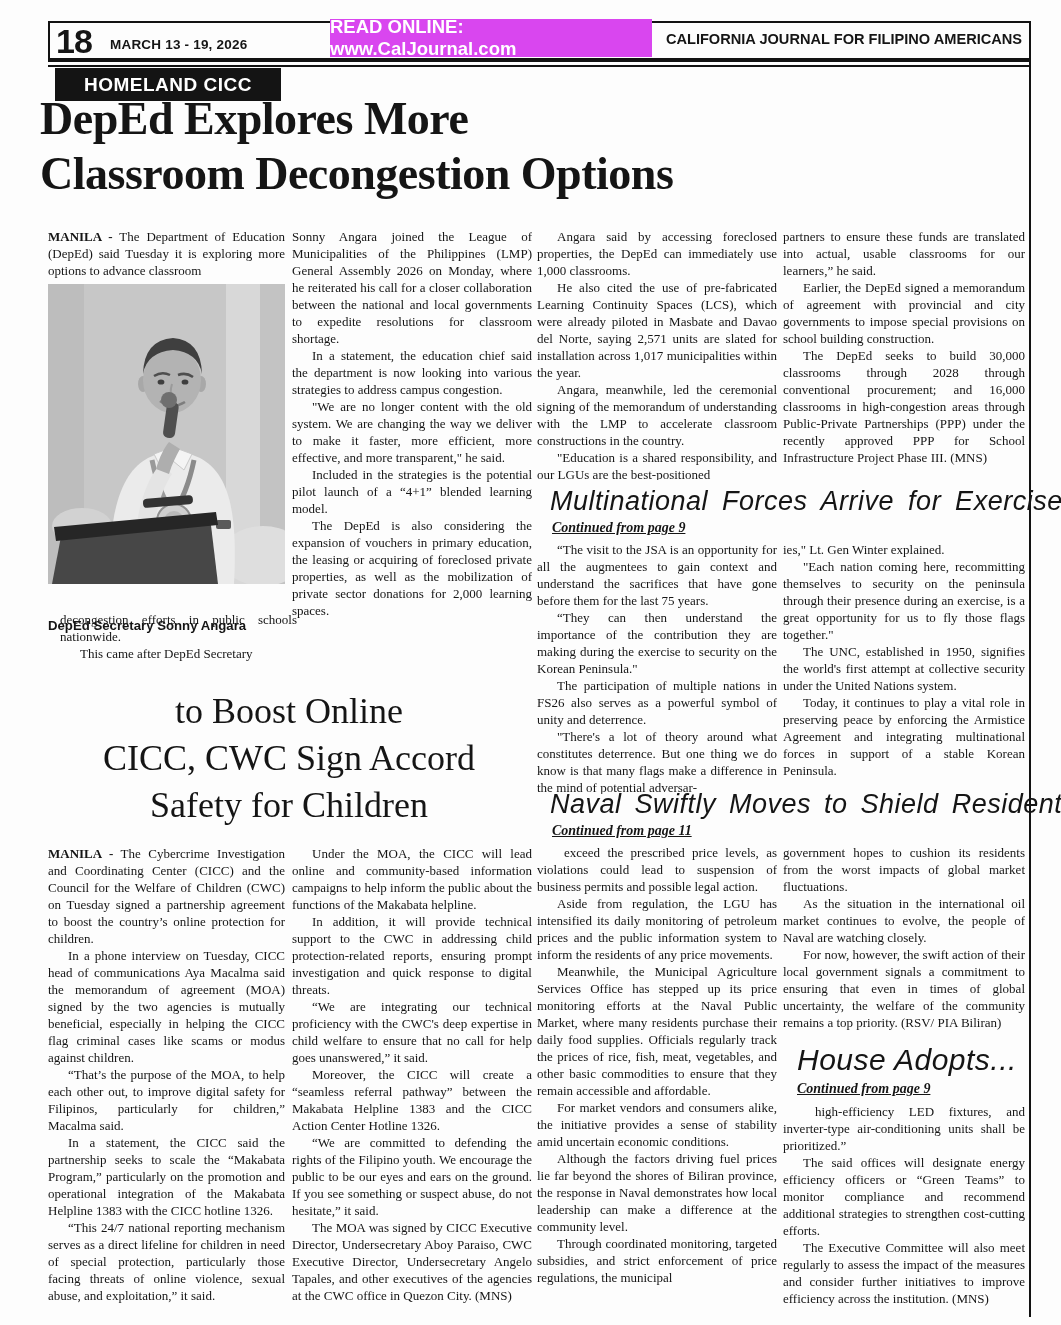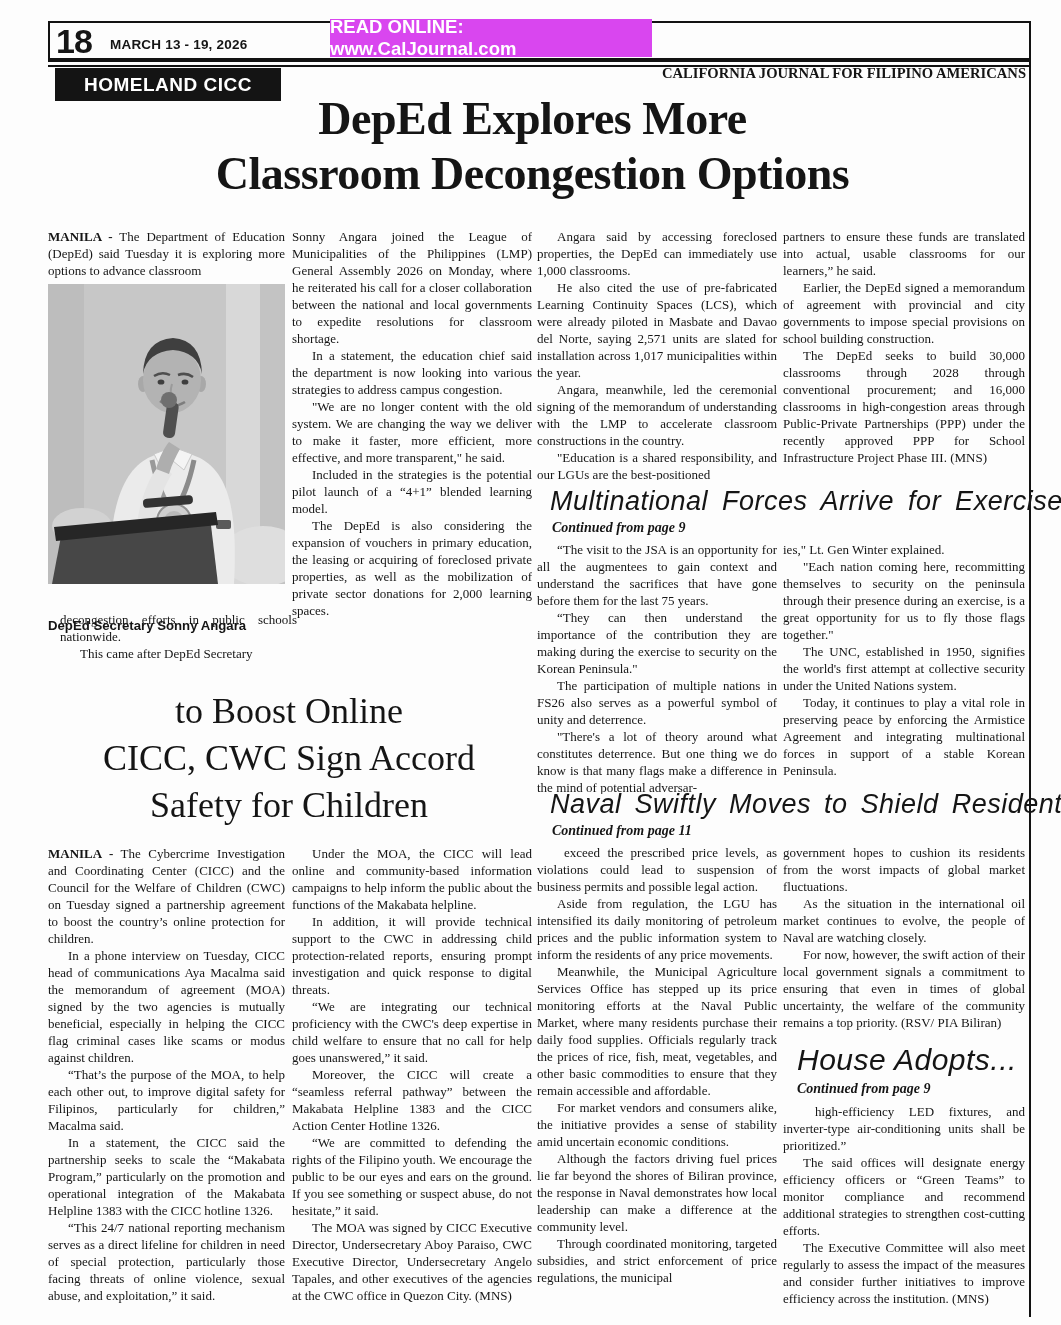--- a/index.html
+++ b/index.html
@@ -9,32 +9,32 @@
   .rule{position:absolute;background:#121212;}
   .page-num{position:absolute;left:56px;top:22px;font-family:"Liberation Sans",sans-serif;
             font-weight:bold;font-size:34px;letter-spacing:-1px;}
   .hdr-date{position:absolute;left:110px;top:37px;font-family:"Liberation Sans",sans-serif;
             font-weight:bold;font-size:13.5px;letter-spacing:.2px;}
   .read-box{position:absolute;left:330px;top:19px;width:322px;height:38px;background:#d946ef;
             color:#ffffff;display:flex;align-items:center;justify-content:center;
             font-family:"Liberation Sans",sans-serif;font-weight:bold;font-size:18.5px;}
   .masthead{position:absolute;left:658px;top:21px;width:372px;height:36px;display:flex;
             align-items:center;justify-content:center;text-align:center;
-            font-family:Liberation Serif, serif;font-weight:bold;font-size:14.6px;margin-top:34px;}
+            font-family:Liberation Sans, sans-serif;font-weight:bold;font-size:14.6px;}
   .section-label{position:absolute;left:55px;top:68px;width:226px;height:33px;background:#141414;
             color:#ffffff;display:flex;align-items:center;justify-content:center;
             font-family:"Liberation Sans",sans-serif;font-weight:bold;font-size:19px;letter-spacing:.5px;}
   
-  .hl-main{position:absolute;left:40px;width:985px;text-align:center;font-weight:bold;
+  .hl-main{position:absolute;left:40px;width:985px;text-align:left;font-weight:bold;
            font-size:46px;letter-spacing:-.5px;line-height:1.05;}
   .hl-cicc{position:absolute;left:45px;top:688px;width:488px;text-align:center;
            font-size:36px;line-height:47px;}
   .hl-ital{position:absolute;font-family:"Liberation Sans",sans-serif;font-style:italic;
            font-size:27px;letter-spacing:.5px;white-space:nowrap;}
-  .continued{position:absolute;font-weight:bold;font-style:italic;font-size:14px;}
+  .continued{position:absolute;font-weight:bold;font-style:italic;font-size:14px;text-decoration:underline;}
   
   .c{position:absolute;overflow:hidden;}
   .c p{margin:0;font-size:13px;line-height:17px;text-align:justify;}
   .c p.ind{text-indent:20px;}
   .c p.ind2{text-indent:27px;}
   .c p.ind3{text-indent:32px;}
   .dl{font-weight:bold;}
   .caption{position:absolute;left:48px;top:570px;width:237px;
            font-family:"Liberation Sans",sans-serif;font-weight:bold;font-size:13.2px;margin-top:48px;}
   .photo{position:absolute;left:48px;top:284px;width:237px;height:300px;}

